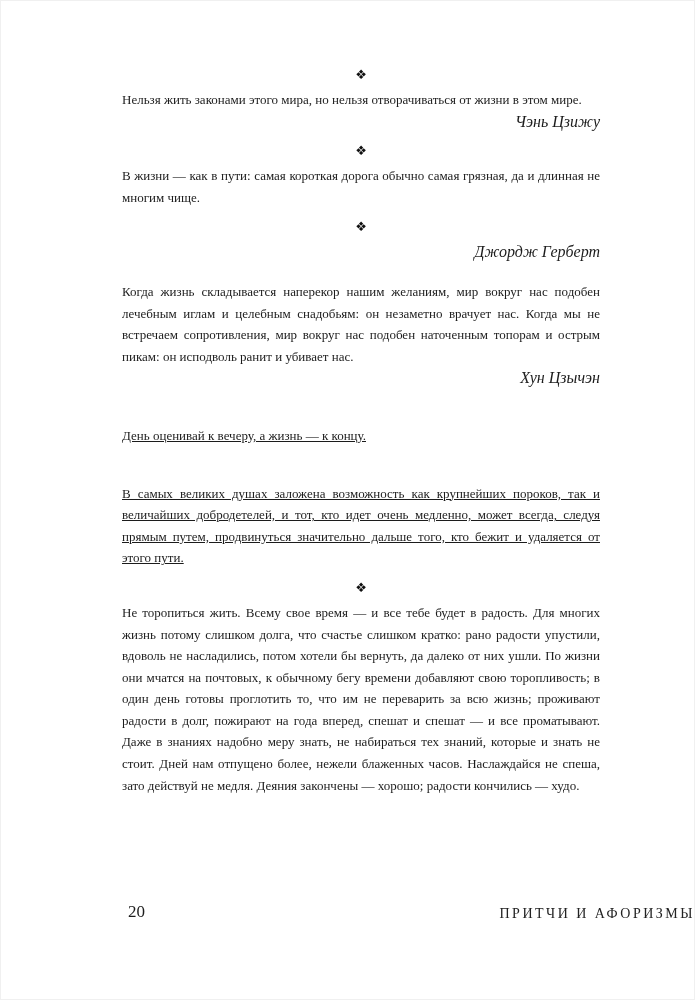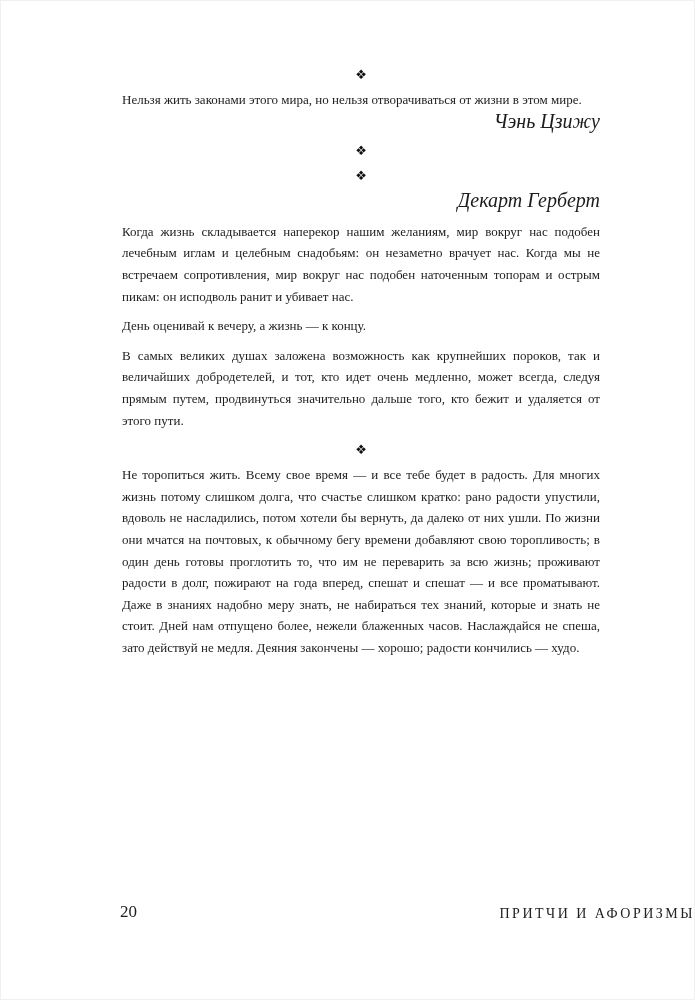--- a/index.html
+++ b/index.html
@@ -16,51 +16,51 @@
     color: #1c1c1c;
     box-shadow: inset 0 0 0 1px #f0f0f0;
   }
   .content {
     position: absolute;
     top: 64px;
     left: 122px;
     width: 478px;
   }
   .quote-block { margin: 0; }
-  .quote-block.gap-sm { margin-top: 9px; }
-  .quote-block.gap-lg { margin-top: 8px; }
+  .quote-block.gap-sm { margin-top: 18px; }
+  .quote-block.gap-lg { margin-top: 36px; text-decoration: underline; }
   .ornament {
     text-align: center;
     font-family: "DejaVu Sans", sans-serif;
     font-size: 13px;
     line-height: 1;
     color: #111;
     margin: 4px 0 8px 0;
     user-select: none;
   }
   .quote-block.orn-spaced .ornament { margin-top: 12px; }
   .quote-text {
     margin: 0;
     font-size: 13px;
     line-height: 21.6px;
     text-align: justify;
     hyphens: auto;
     -webkit-hyphens: auto;
   }
   .quote-author {
     margin: 0;
-    font-size: 20px;
+    font-size: 16px;
     line-height: 21.6px;
     font-style: italic;
     text-align: right;
   }
   .footer {
     position: absolute;
     top: 903px;
-    left: 8px;
+    left: 16px;
     right: 0;
     height: 24px;
   }
   .page-number {
     position: absolute;
     left: 112px;
     top: 0;
     font-size: 17px;
     line-height: 18px;
     font-style: normal;
@@ -81,29 +81,31 @@
 <main class="content">
 
   <section class="quote-block">
     <div class="ornament">❖</div>
     <p class="quote-text">Нельзя жить законами этого мира, но нельзя отворачиваться от жизни в этом мире.</p>
     <p class="quote-author">Чэнь Цзижу</p>
   </section>
 
   <section class="quote-block orn-spaced">
     <div class="ornament">❖</div>
+    <p class="quote-text">В жизни — как в пути: самая короткая дорога обычно самая грязная, да и длинная не многим чище.</p>
   </section>
 
   <section class="quote-block orn-spaced">
     <div class="ornament">❖</div>
-    <p class="quote-author">Декарт Герберт</p>
+    <p class="quote-author">Джордж Герберт</p>
   </section>
 
   <section class="quote-block gap-sm">
     <p class="quote-text">Когда жизнь складывается наперекор нашим желаниям, мир вокруг нас подобен лечебным иглам и целебным снадобьям: он незаметно врачует нас. Когда мы не встречаем сопротивления, мир вокруг нас подобен наточенным топорам и острым пикам: он исподволь ранит и убивает нас.</p>
+    <p class="quote-author">Хун Цзычэн</p>
   </section>
 
   <section class="quote-block gap-lg">
     <p class="quote-text">День оценивай к вечеру, а жизнь — к концу.</p>
   </section>
 
   <section class="quote-block gap-lg">
     <p class="quote-text">В самых великих душах заложена возможность как крупнейших пороков, так и величайших добродетелей, и тот, кто идет очень медленно, может всегда, следуя прямым путем, продвинуться значительно дальше того, кто бежит и удаляется от этого пути.</p>
   </section>
 

